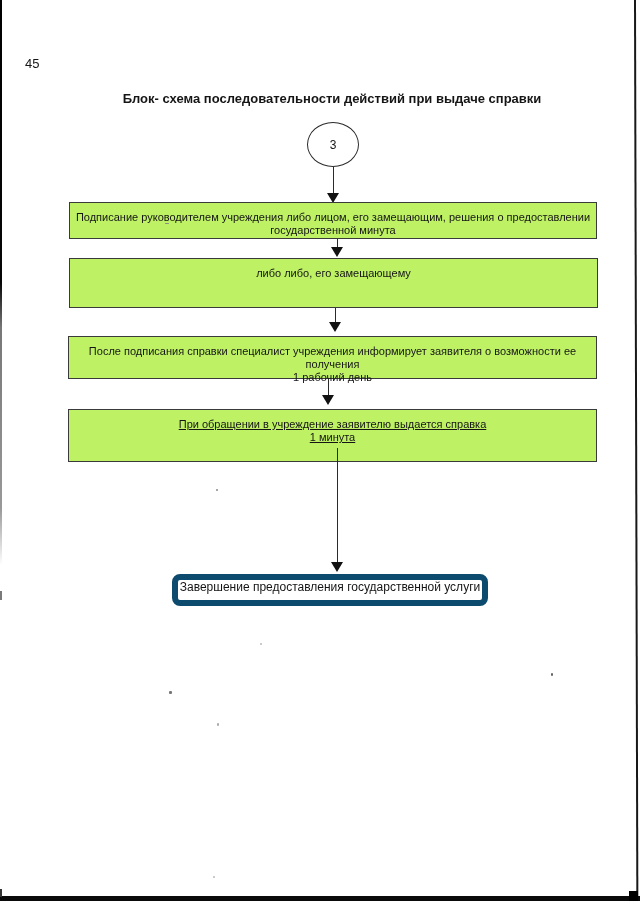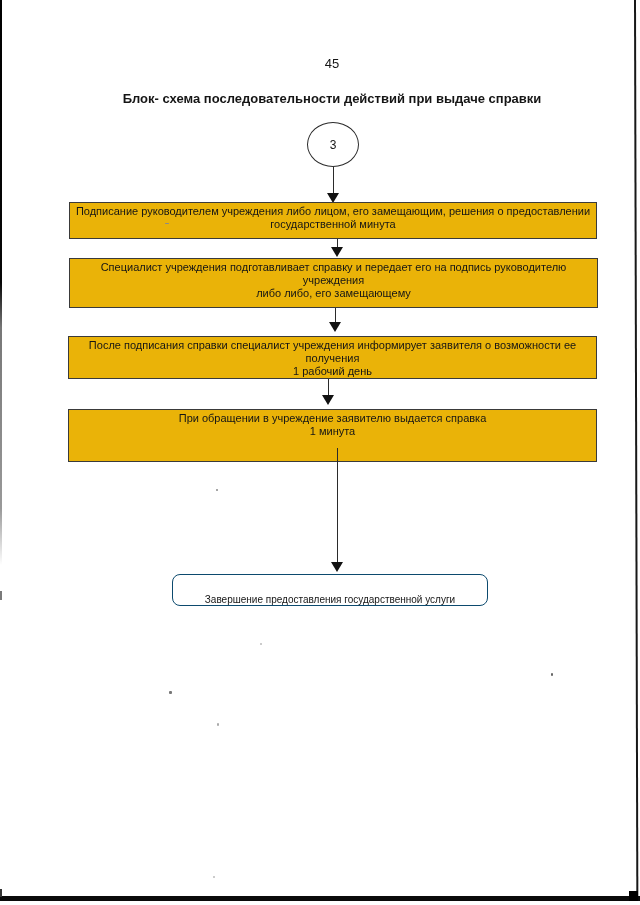--- a/index.html
+++ b/index.html
@@ -3,46 +3,46 @@
 <meta charset="utf-8">
 <style>
   html,body { margin:0; padding:0; background:#e8e8e8; }
   .page {
     position:relative; width:640px; height:905px; margin:0 auto;
     background:#ffffff; overflow:hidden;
     font-family:"Liberation Sans", sans-serif; color:#151515;
   }
   .pagenum {
     position:absolute; left:25px; top:56px; width:614px;
-    text-align:center; font-size:13px;
+    font-size:13px;
   }
   .title {
     position:absolute; left:25px; top:84px; width:614px;
     text-align:center; font-size:13px; font-weight:bold;margin-top:7px;
   }
   .circle {
     position:absolute; left:307px; top:122px; width:50px; height:43px;
     border:1.5px solid #2b2b2b; border-radius:50%;
     display:flex; align-items:center; justify-content:center;
     font-size:12px;
   }
   .box {
     position:absolute; box-sizing:border-box;
-    border:1px solid #3a3a3a; background:#eab308;
-    font-size:11px; line-height:13px; text-align:center; padding-top:2px;
+    border:1px solid #3a3a3a; background:#bef264;
+    font-size:11px; line-height:13px; text-align:center; padding-top:8px;
   }
   .box-1 { left:69px;  top:202px; width:528px; height:37px; }
   .box-2 { left:69px;  top:258px; width:529px; height:50px; }
   .box-3 { left:68px;  top:336px; width:529px; height:43px; }
-  .box-4 { left:68px;  top:409px; width:529px; height:53px; }
+  .box-4 { left:68px;  top:409px; width:529px; height:53px;text-decoration:underline; }
   .endbox {
     position:absolute; left:172px; top:574px; width:316px; height:32px;
-    box-sizing:border-box; border:1px solid #0c4a6e; border-radius:8px;
-    display:flex; align-items:flex-end; justify-content:center;
-    font-size:10px; text-align:center;
+    box-sizing:border-box; border:6px solid #0c4a6e; border-radius:8px;
+    display:flex; align-items:flex-start; justify-content:center;
+    font-size:12px; text-align:center;
   }
   .vline { position:absolute; width:1px; background:#2b2b2b; }
   .ahead {
     position:absolute; width:0; height:0;
     border-left:6px solid transparent; border-right:6px solid transparent;
     border-top:10px solid #121212;
   }
   
   .edge-left {
     position:absolute; left:0; top:0; width:2px; height:565px;
@@ -76,21 +76,20 @@
     <div>Подписание руководителем учреждения либо лицом, его замещающим, решения о предоставлении</div>
     <div>государственной минута</div>
   </div>
 
   <div>
     <div class="vline" style="left:337px; top:239px; height:9px;"></div>
     <div class="ahead" style="left:331px; top:247px;"></div>
   </div>
 
   <div class="box box-2">
-    <div>Специалист учреждения подготавливает справку и передает его на подпись руководителю учреждения</div>
     <div>либо либо, его замещающему</div>
   </div>
 
   <div>
     <div class="vline" style="left:335px; top:308px; height:15px;"></div>
     <div class="ahead" style="left:329px; top:322px;"></div>
   </div>
 
   <div class="box box-3">
     <div>После подписания справки специалист учреждения информирует заявителя о возможности ее получения</div>

